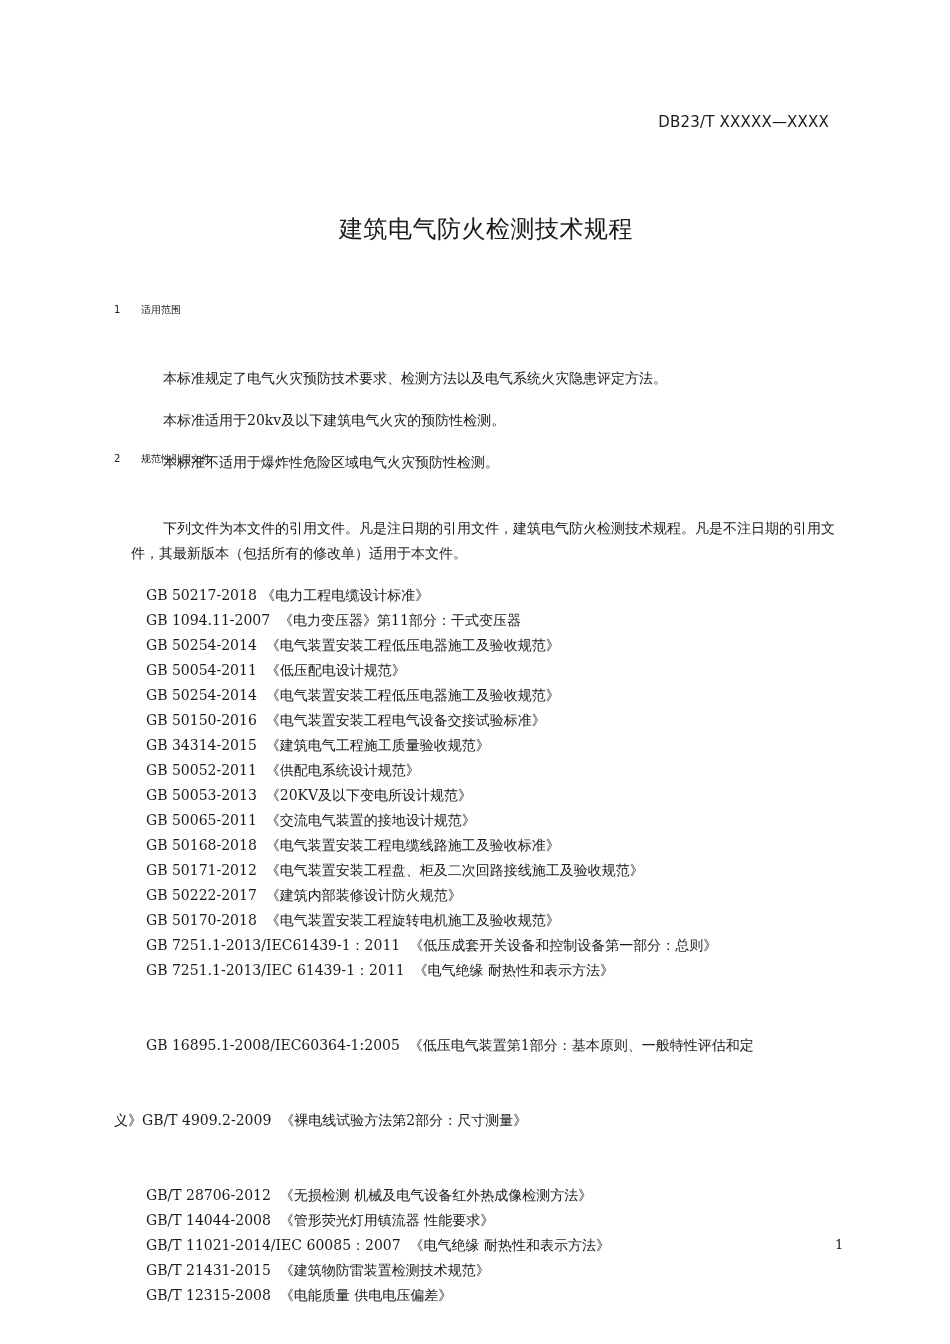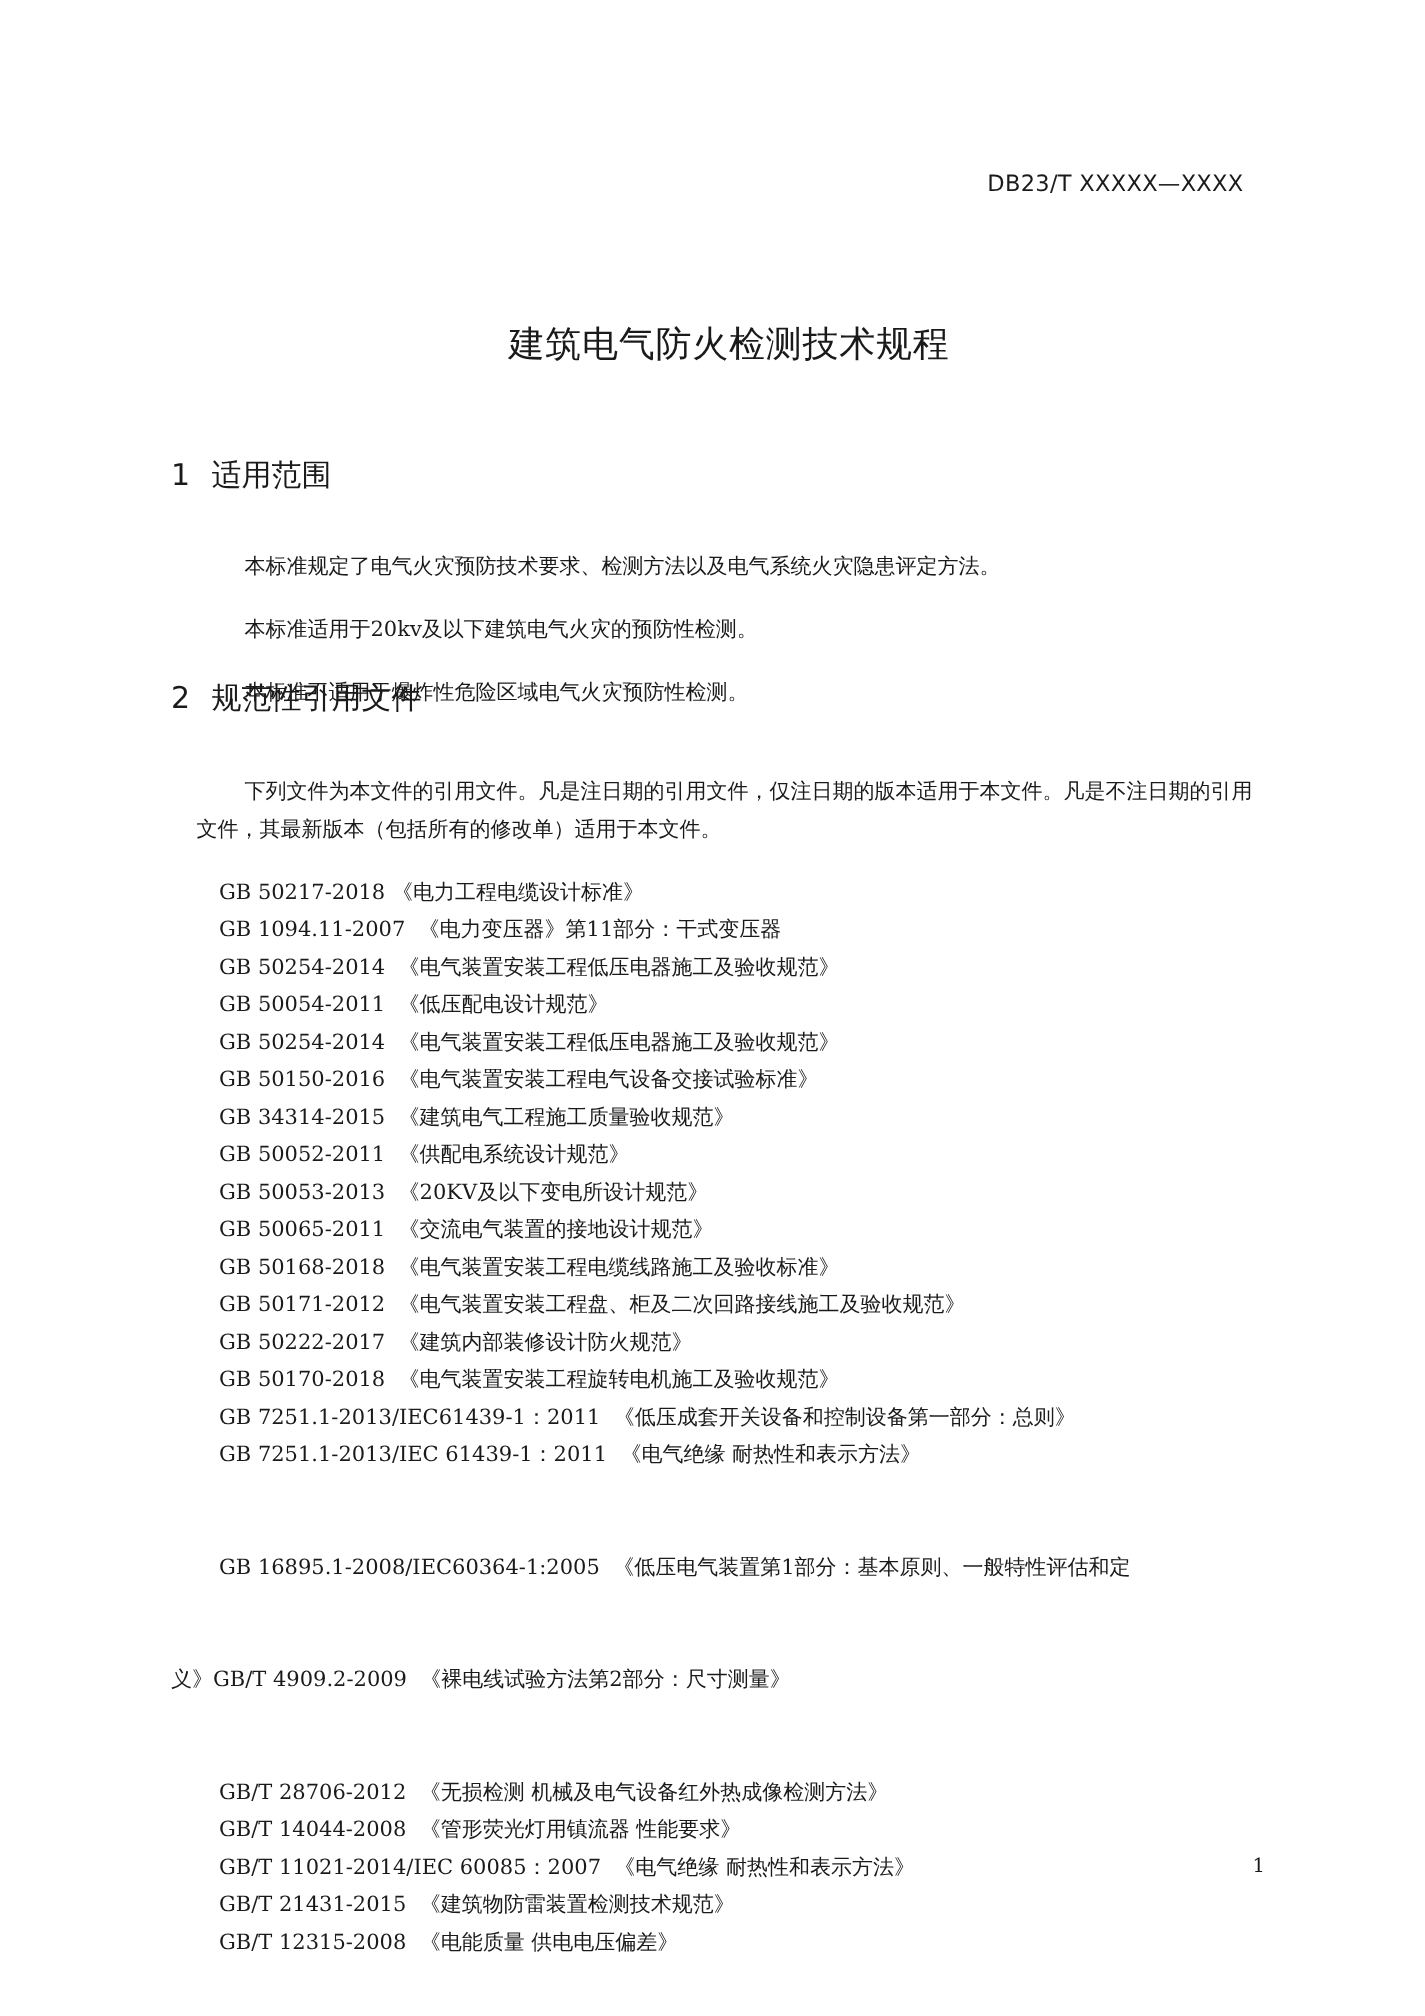--- a/index.html
+++ b/index.html
@@ -8,21 +8,21 @@
   .doc-code {
     position: absolute; top: 113px; right: 91px;
     font-family: "DejaVu Sans", sans-serif; font-size: 15px; letter-spacing: 0.2px;
   }
   .doc-title {
     position: absolute; top: 213px; left: 0; width: 972px; text-align: center;
     font-family: "DejaVu Sans", sans-serif; font-size: 24px; letter-spacing: 0.5px;
   }
   .section-heading {
     position: absolute; left: 114px;
-    font-family: "DejaVu Sans", sans-serif; font-size: 20px;
+    font-family: "DejaVu Sans", sans-serif; font-size: 10px;
   }
   .section-heading .num { display: inline-block; width: 27px; }
   .body-text {
     position: absolute; left: 114px; width: 746px;
     font-family: "DejaVu Serif", serif; font-size: 14px; line-height: 25px;
   }
   .body-text p { margin: 17px; }
   .indent { text-indent: 32px; }
   .refs { list-style: none; margin: 0; padding: 0; }
   .refs li { padding-left: 32px; white-space: pre-wrap; }
@@ -50,21 +50,21 @@
     <p class="indent">本标准规定了电气火灾预防技术要求、检测方法以及电气系统火灾隐患评定方法。</p>
     <p class="indent">本标准适用于20kv及以下建筑电气火灾的预防性检测。</p>
     <p class="indent">本标准不适用于爆炸性危险区域电气火灾预防性检测。</p>
   </div>
 
   <div class="section-heading" style="top:452px;">
     <span class="num">2</span><span>规范性引用文件</span>
   </div>
 
   <div class="body-text" style="top:499px;">
-    <p class="indent">下列文件为本文件的引用文件。凡是注日期的引用文件，仅注日期的版本适用于本文件。凡是不注日期的引用文件，其最新版本（包括所有的修改单）适用于本文件。</p>
+    <p class="indent">下列文件为本文件的引用文件。凡是注日期的引用文件，建筑电气防火检测技术规程。凡是不注日期的引用文件，其最新版本（包括所有的修改单）适用于本文件。</p>
     <ul class="refs">
       <li>GB 50217-2018 《电力工程电缆设计标准》</li>
       <li>GB 1094.11-2007  《电力变压器》第11部分：干式变压器</li>
       <li>GB 50254-2014  《电气装置安装工程低压电器施工及验收规范》</li>
       <li>GB 50054-2011  《低压配电设计规范》</li>
       <li>GB 50254-2014  《电气装置安装工程低压电器施工及验收规范》</li>
       <li>GB 50150-2016  《电气装置安装工程电气设备交接试验标准》</li>
       <li>GB 34314-2015  《建筑电气工程施工质量验收规范》</li>
       <li>GB 50052-2011  《供配电系统设计规范》</li>
       <li>GB 50053-2013  《20KV及以下变电所设计规范》</li>

